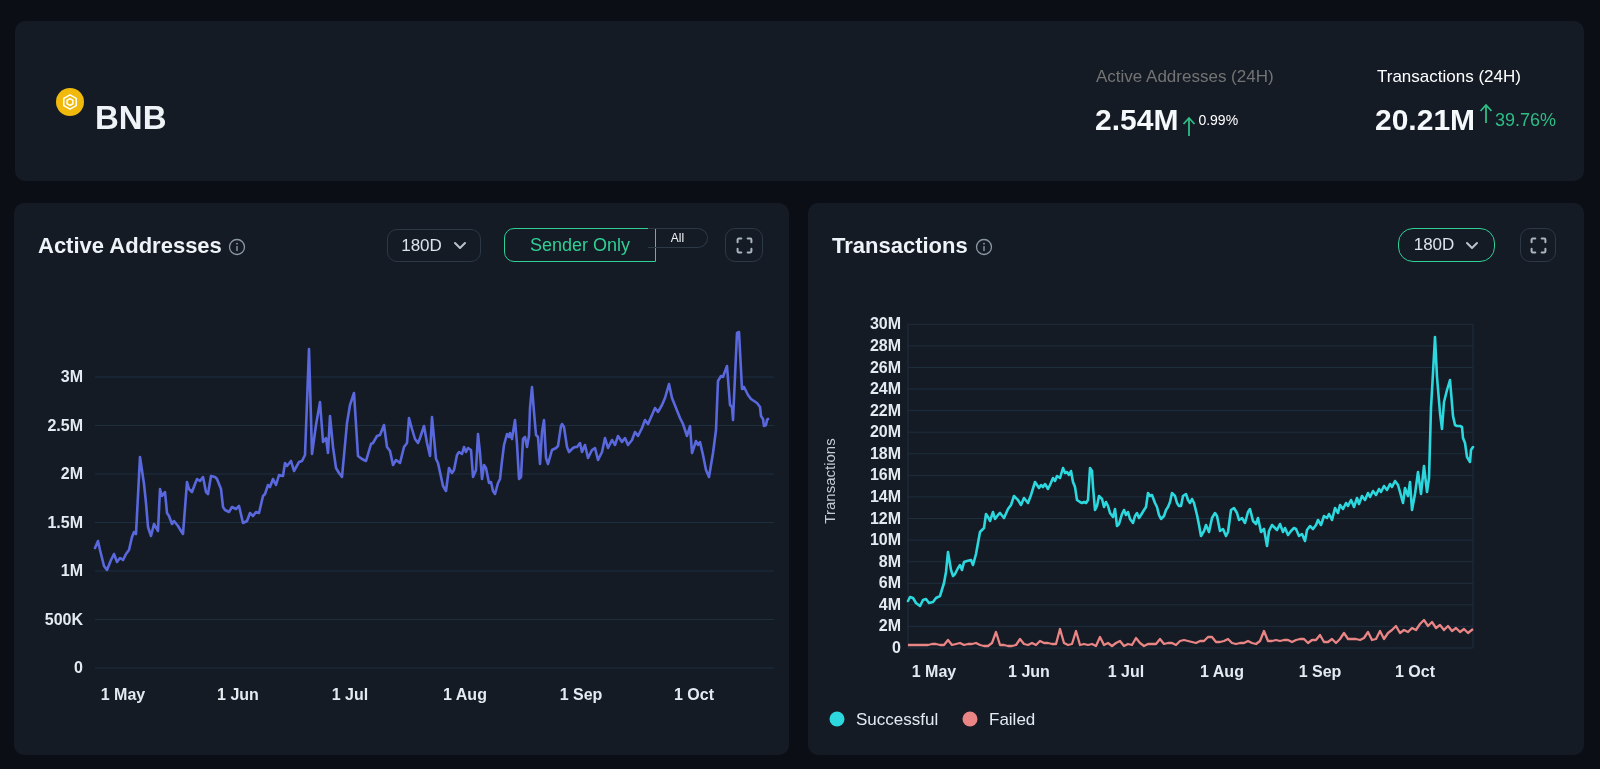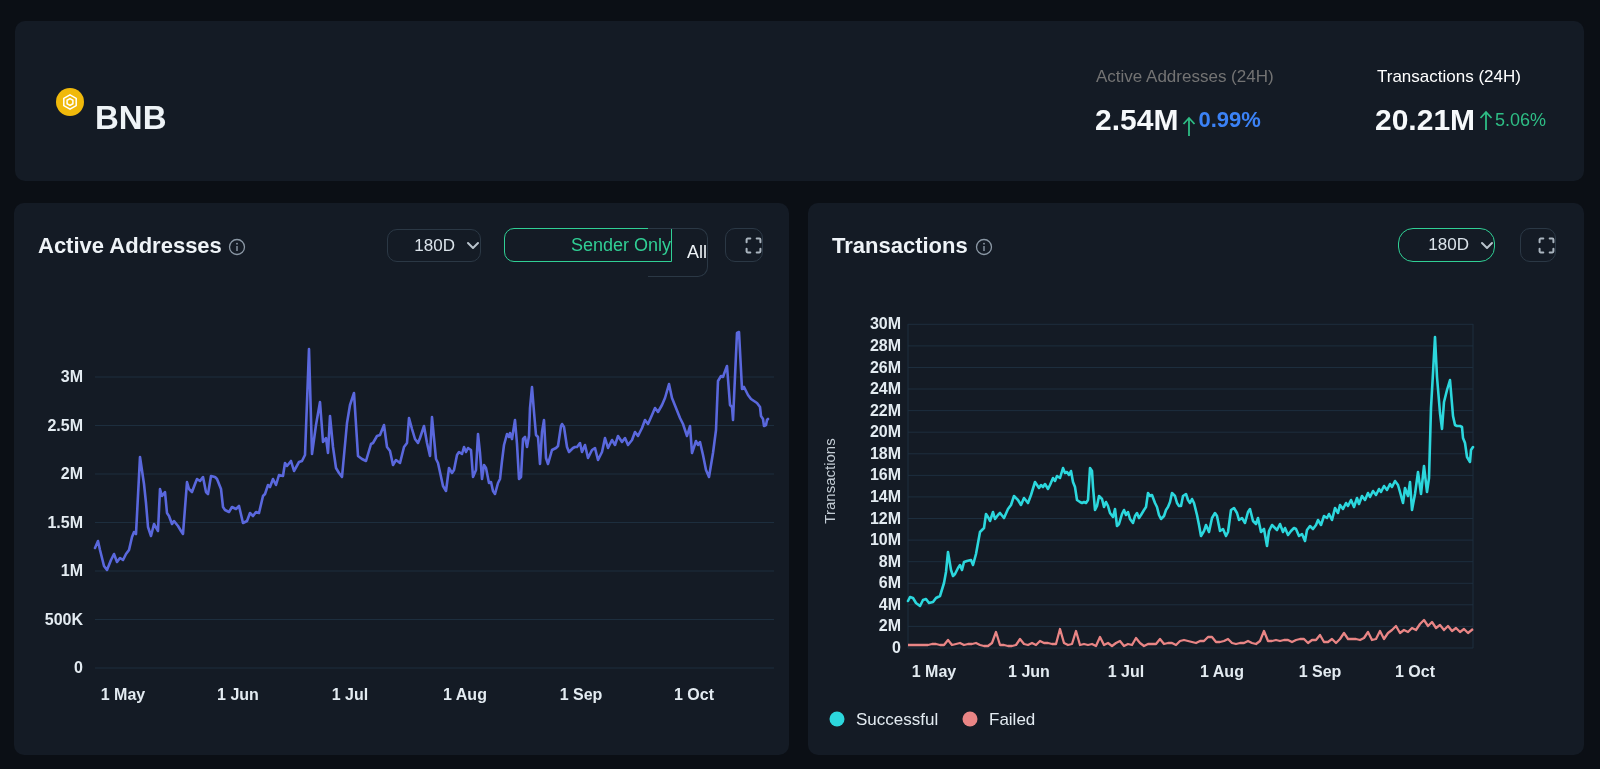--- a/index.html
+++ b/index.html
@@ -1,51 +1,51 @@
 <!DOCTYPE html>
 <html><head><meta charset="utf-8"><style>
 *{margin:0;padding:0;box-sizing:border-box}
 body{width:1600px;height:769px;background:#0b0f15;font-family:"Liberation Sans",sans-serif;overflow:hidden;position:relative}
 .card{position:absolute;background:#141b25;border-radius:10px}
 .ttl{font-weight:700;color:#eef3f7}
-.btn{position:absolute;border:1px solid #2b3845;border-radius:8px;color:#dbe3ea;font-size:17px;display:flex;align-items:center;justify-content:flex-end}
+.btn{position:absolute;border:1px solid #2b3845;border-radius:8px;color:#dbe3ea;font-size:17px;display:flex;align-items:center;justify-content:center}
 </style></head><body>
 
 <div class="card" style="left:15px;top:21px;width:1569px;height:160px"></div>
   <svg style="position:absolute;left:56px;top:88px" width="28" height="28" viewBox="0 0 28 28">
     <circle cx="14" cy="14" r="14" fill="#f0b90b"></circle>
     <g fill="none" stroke="#fff" stroke-width="1.5">
       <path d="M14 6.8 L20.2 10.4 L20.2 17.6 L14 21.2 L7.8 17.6 L7.8 10.4 Z"></path>
       <path d="M14 10.6 L16.9 12.3 L16.9 15.7 L14 17.4 L11.1 15.7 L11.1 12.3 Z"></path>
     </g>
   </svg>
   <div class="ttl" style="position:absolute;left:95px;top:100px;font-size:33px;line-height:36px">BNB</div>
   <div style="position:absolute;left:1096px;top:67px;font-size:17px;color:#737373">Active Addresses (24H)</div>
   <div style="position:absolute;left:1095px;top:103px;font-size:30px;line-height:34px;font-weight:700;color:#f6f9fb;display:flex;align-items:flex-end">2.54M<svg width="16" height="21" viewBox="0 0 16 21" style="margin:0 1px 0 3px" fill="none" stroke="#2ebd85" stroke-width="1.8">
       <path d="M8 20 V2.5 M2.5 8 L8 2 L13.5 8"></path>
-    </svg><span style="font-size:22px;font-weight:700;color:#3b82f6">0.99%</span></div>
+    </svg><span style="font-size:14px;font-weight:400;color:#ffffff">0.99%</span></div>
   <div style="position:absolute;left:1377px;top:67px;font-size:17px;color:#ffffff">Transactions (24H)</div>
-  <div style="position:absolute;left:1375px;top:103px;font-size:30px;line-height:34px;font-weight:700;color:#f6f9fb;display:flex;align-items:center">20.21M<svg width="16" height="21" viewBox="0 0 16 21" style="margin:0 1px 0 3px" fill="none" stroke="#2ebd85" stroke-width="1.8">
+  <div style="position:absolute;left:1375px;top:103px;font-size:30px;line-height:34px;font-weight:700;color:#f6f9fb;display:flex;">20.21M<svg width="16" height="21" viewBox="0 0 16 21" style="margin:0 1px 0 3px" fill="none" stroke="#2ebd85" stroke-width="1.8">
       <path d="M8 20 V2.5 M2.5 8 L8 2 L13.5 8"></path>
-    </svg><span style="font-size:18px;font-weight:400;color:#2ebd85">5.06%</span></div>
+    </svg><span style="font-size:18px;font-weight:400;color:#2ebd85">39.76%</span></div>
 
 <div class="card" style="left:14px;top:203px;width:775px;height:552px"></div>
 <div class="ttl" style="position:absolute;left:38px;top:233px;font-size:22px">Active Addresses</div>
 <svg style="position:absolute;left:228px;top:238px" width="18" height="18" viewBox="0 0 18 18">
   <circle cx="9" cy="9" r="7.5" fill="none" stroke="#8b98a5" stroke-width="1.3"></circle>
   <rect x="8.3" y="8" width="1.4" height="5" fill="#8b98a5"></rect>
     <circle cx="9" cy="5.7" r="0.9" fill="#8b98a5"></circle>
 </svg>
 <div class="btn" style="left:387px;top:229px;width:94px;height:33px;border-radius:10px">180D
   <svg width="14" height="9" viewBox="0 0 14 9" style="margin-left:11px">
       <path d="M2 2 L7 7 L12 2" fill="none" stroke="#b9c3cc" stroke-width="2" stroke-linecap="round" stroke-linejoin="round"></path>
     </svg>
 </div>
-<div class="btn" style="left:504px;top:228px;width:168px;height:34px;border-color:#30cf95;color:#30cf95;font-size:18px;border-radius:10px 0 0 10px">Sender Only</div>
-<div class="btn" style="left:648px;top:228px;width:60px;height:49px;font-size:18px;border-left:none;border-radius:0 10px 10px 0;color:#eef3f7">All</div>
+<div class="btn" style="left:504px;top:228px;width:152px;height:34px;border-color:#30cf95;color:#30cf95;font-size:18px;border-radius:10px 0 0 10px">Sender Only</div>
+<div class="btn" style="left:648px;top:228px;width:60px;height:20px;font-size:12px;border-left:none;border-radius:0 10px 10px 0;color:#eef3f7">All</div>
 <div class="btn" style="left:725px;top:228px;width:38px;height:34px;border-radius:10px">
   <svg width="17" height="17" viewBox="0 0 16 16" fill="none" stroke="#aab5bf" stroke-width="1.9" stroke-linecap="round">
     <path d="M1.5 5 V2.5 a1 1 0 0 1 1-1 H5"></path>
       <path d="M11 1.5 h2.5 a1 1 0 0 1 1 1 V5"></path>
       <path d="M14.5 11 v2.5 a1 1 0 0 1 -1 1 H11"></path>
       <path d="M5 14.5 H2.5 a1 1 0 0 1 -1-1 V11"></path>
   </svg>
 </div>
 
 <svg style="position:absolute;left:0;top:0" width="1600" height="769" viewBox="0 0 1600 769" fill="none">

